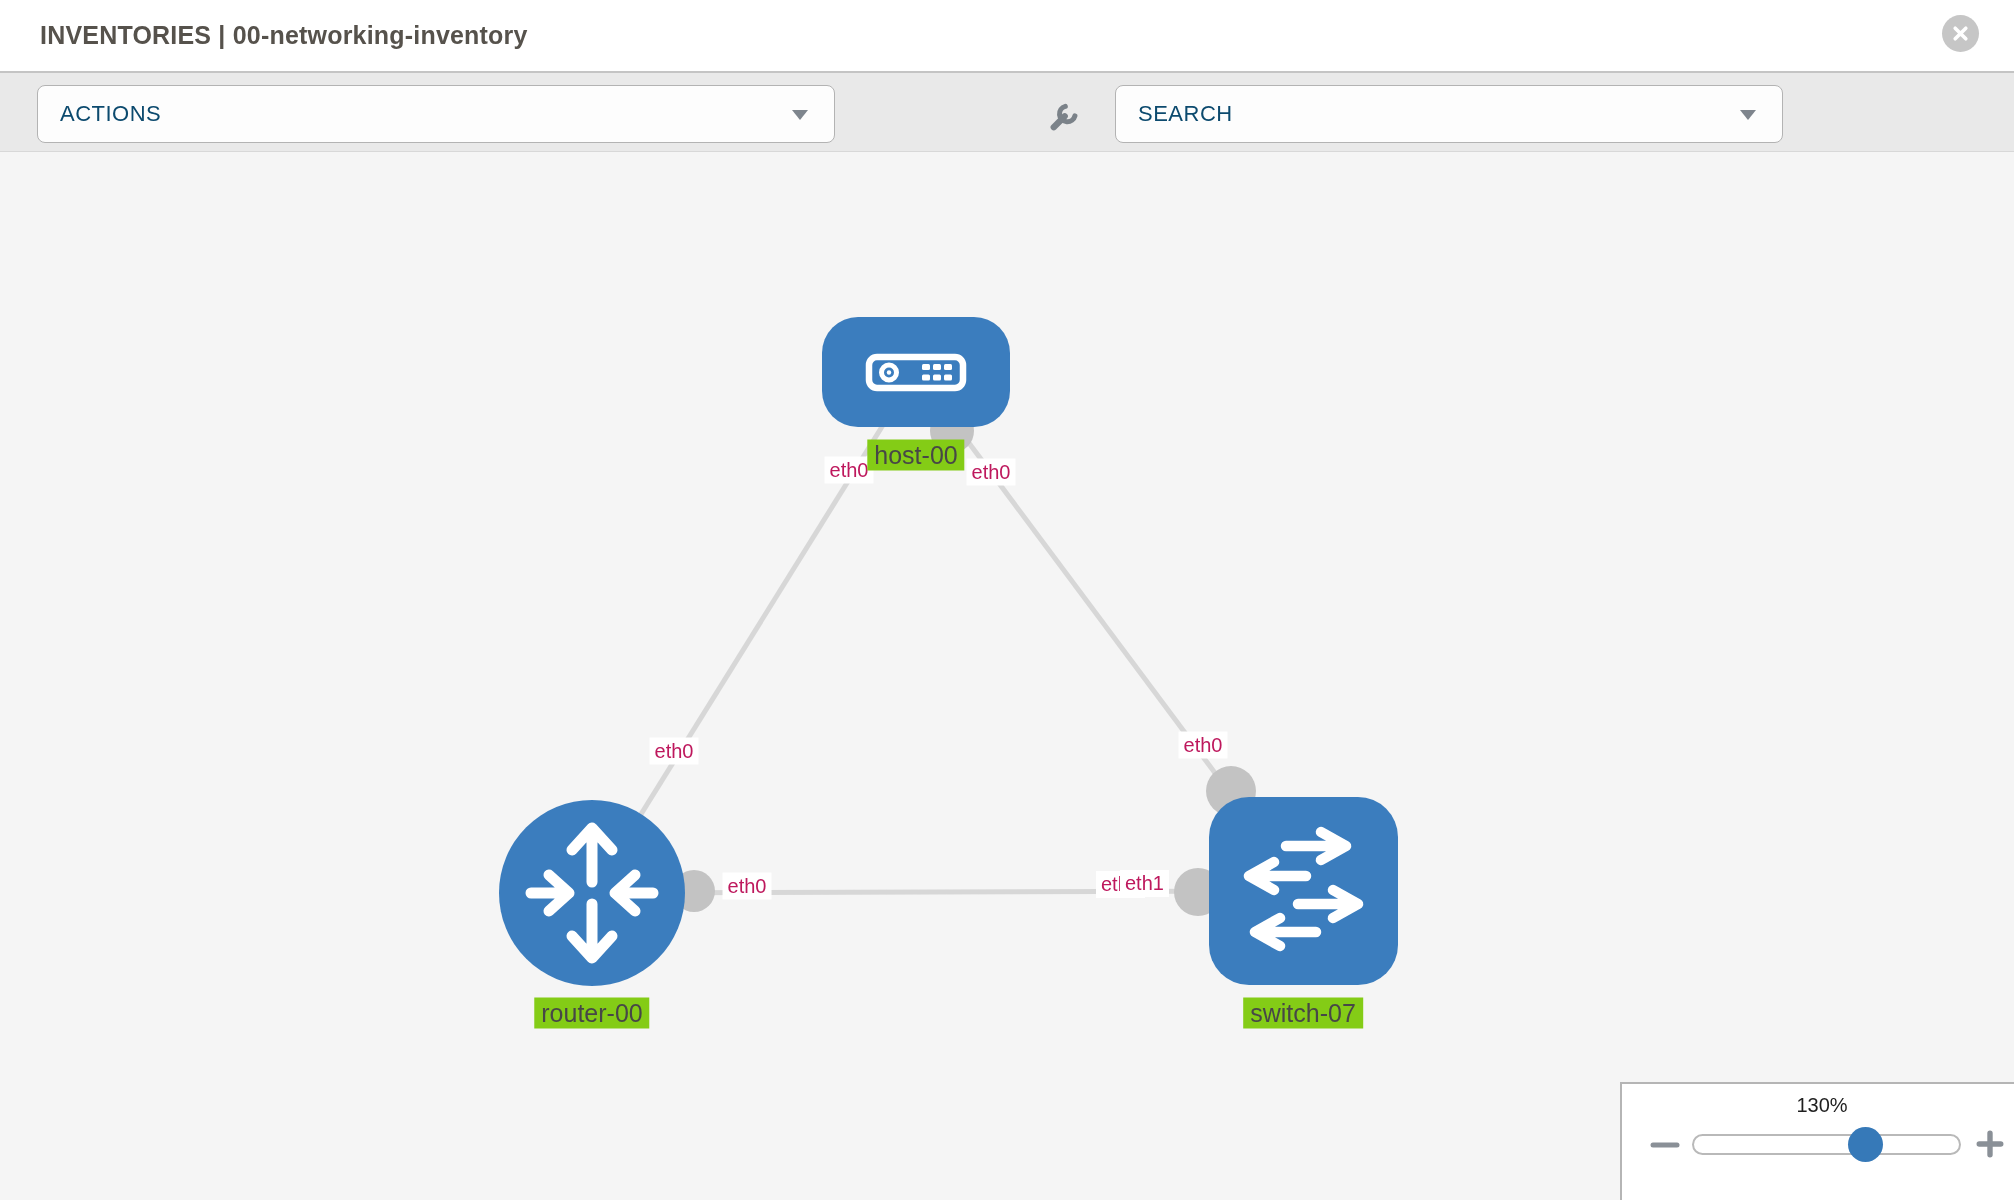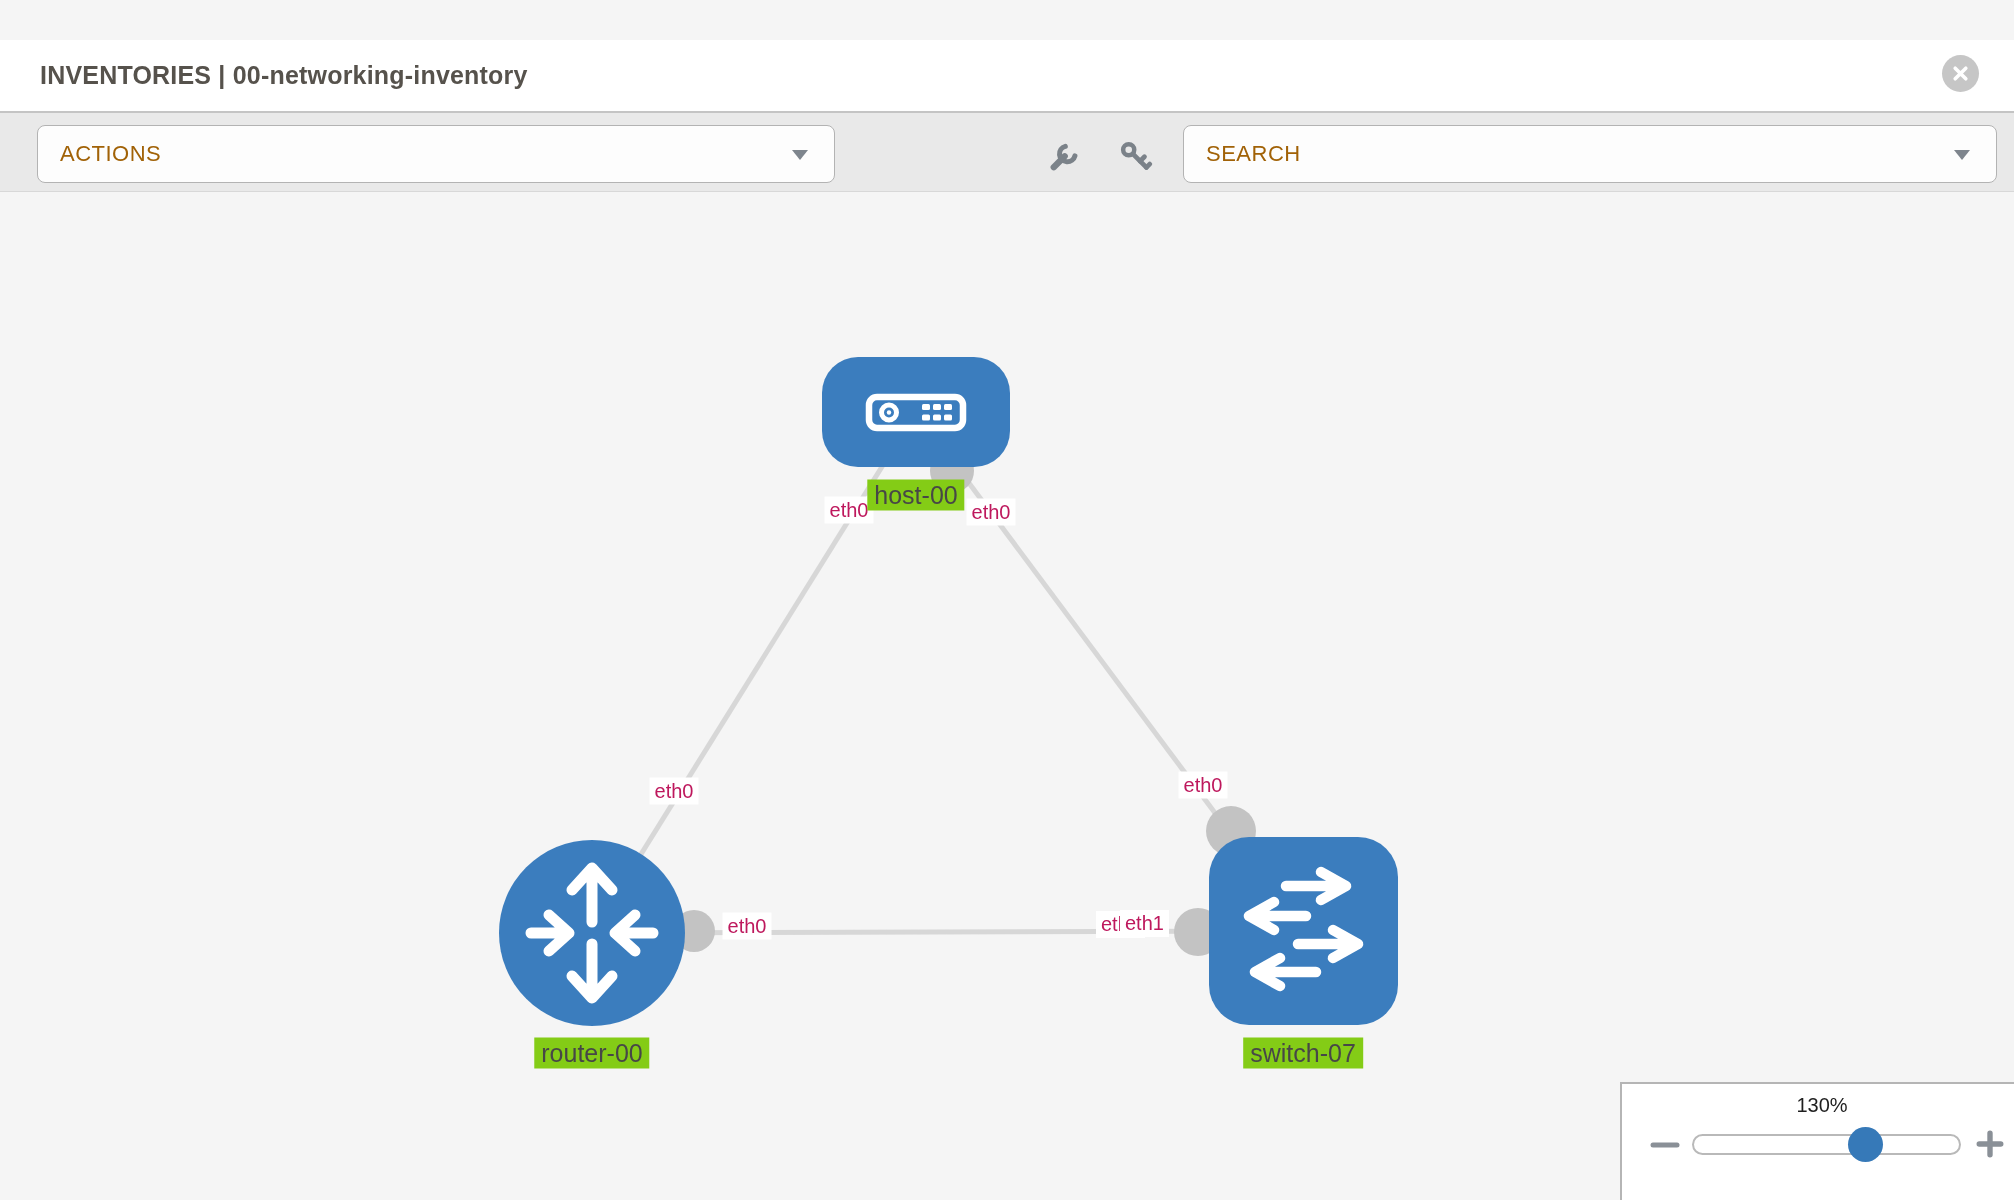--- a/index.html
+++ b/index.html
@@ -6,41 +6,41 @@
   html,body { width:2014px; height:1200px; overflow:hidden; }
   body {
     font-family:"Liberation Sans","DejaVu Sans",sans-serif;
     background:#f5f5f5; position:relative;
   }
 
   
   .header { height:71px; background:#ffffff; position:relative; }
   .page-title {
     font-size:25px; font-weight:bold; color:#56524c;
-    padding-left:40px; line-height:71px; letter-spacing:0.2px;margin-top:40px;
+    padding-left:40px; line-height:71px; letter-spacing:0.2px;
   }
   .close-btn {
     position:absolute; left:1942px; top:15px; width:37px; height:37px;
     border:none; border-radius:50%; background:#c6c6c6; cursor:pointer;
     display:flex; align-items:center; justify-content:center; padding:0;
   }
 
   
   .toolbar {
     height:81px; background:#e9e9e9; position:relative;
     border-top:2px solid #c4c4c4; border-bottom:1px solid #d8d8d8;
   }
   .select {
     position:absolute; top:12px; height:58px; background:#fdfdfd;
     border:1px solid #b3b3b3; border-radius:8px;
     display:flex; align-items:center; padding:0 22px; cursor:pointer;
   }
-  .select .label { font-size:22px; color:#a16207; letter-spacing:0.5px; }
+  .select .label { font-size:22px; color:#0c4a6e; letter-spacing:0.5px; }
   .select.actions { left:37px;   width:798px; }
-  .select.search  { left:1183px; width:814px; }
+  .select.search  { left:1115px; width:668px; }
   .caret {
     position:absolute; right:26px; top:50%; margin-top:-4px;
     width:0; height:0;
     border-left:8px solid transparent; border-right:8px solid transparent;
     border-top:10px solid #7e858d;
   }
   .tool-btn {
     position:absolute; top:24px; width:38px; height:38px;
     background:transparent; border:none; cursor:pointer; padding:0;
     display:flex; align-items:center; justify-content:center;

